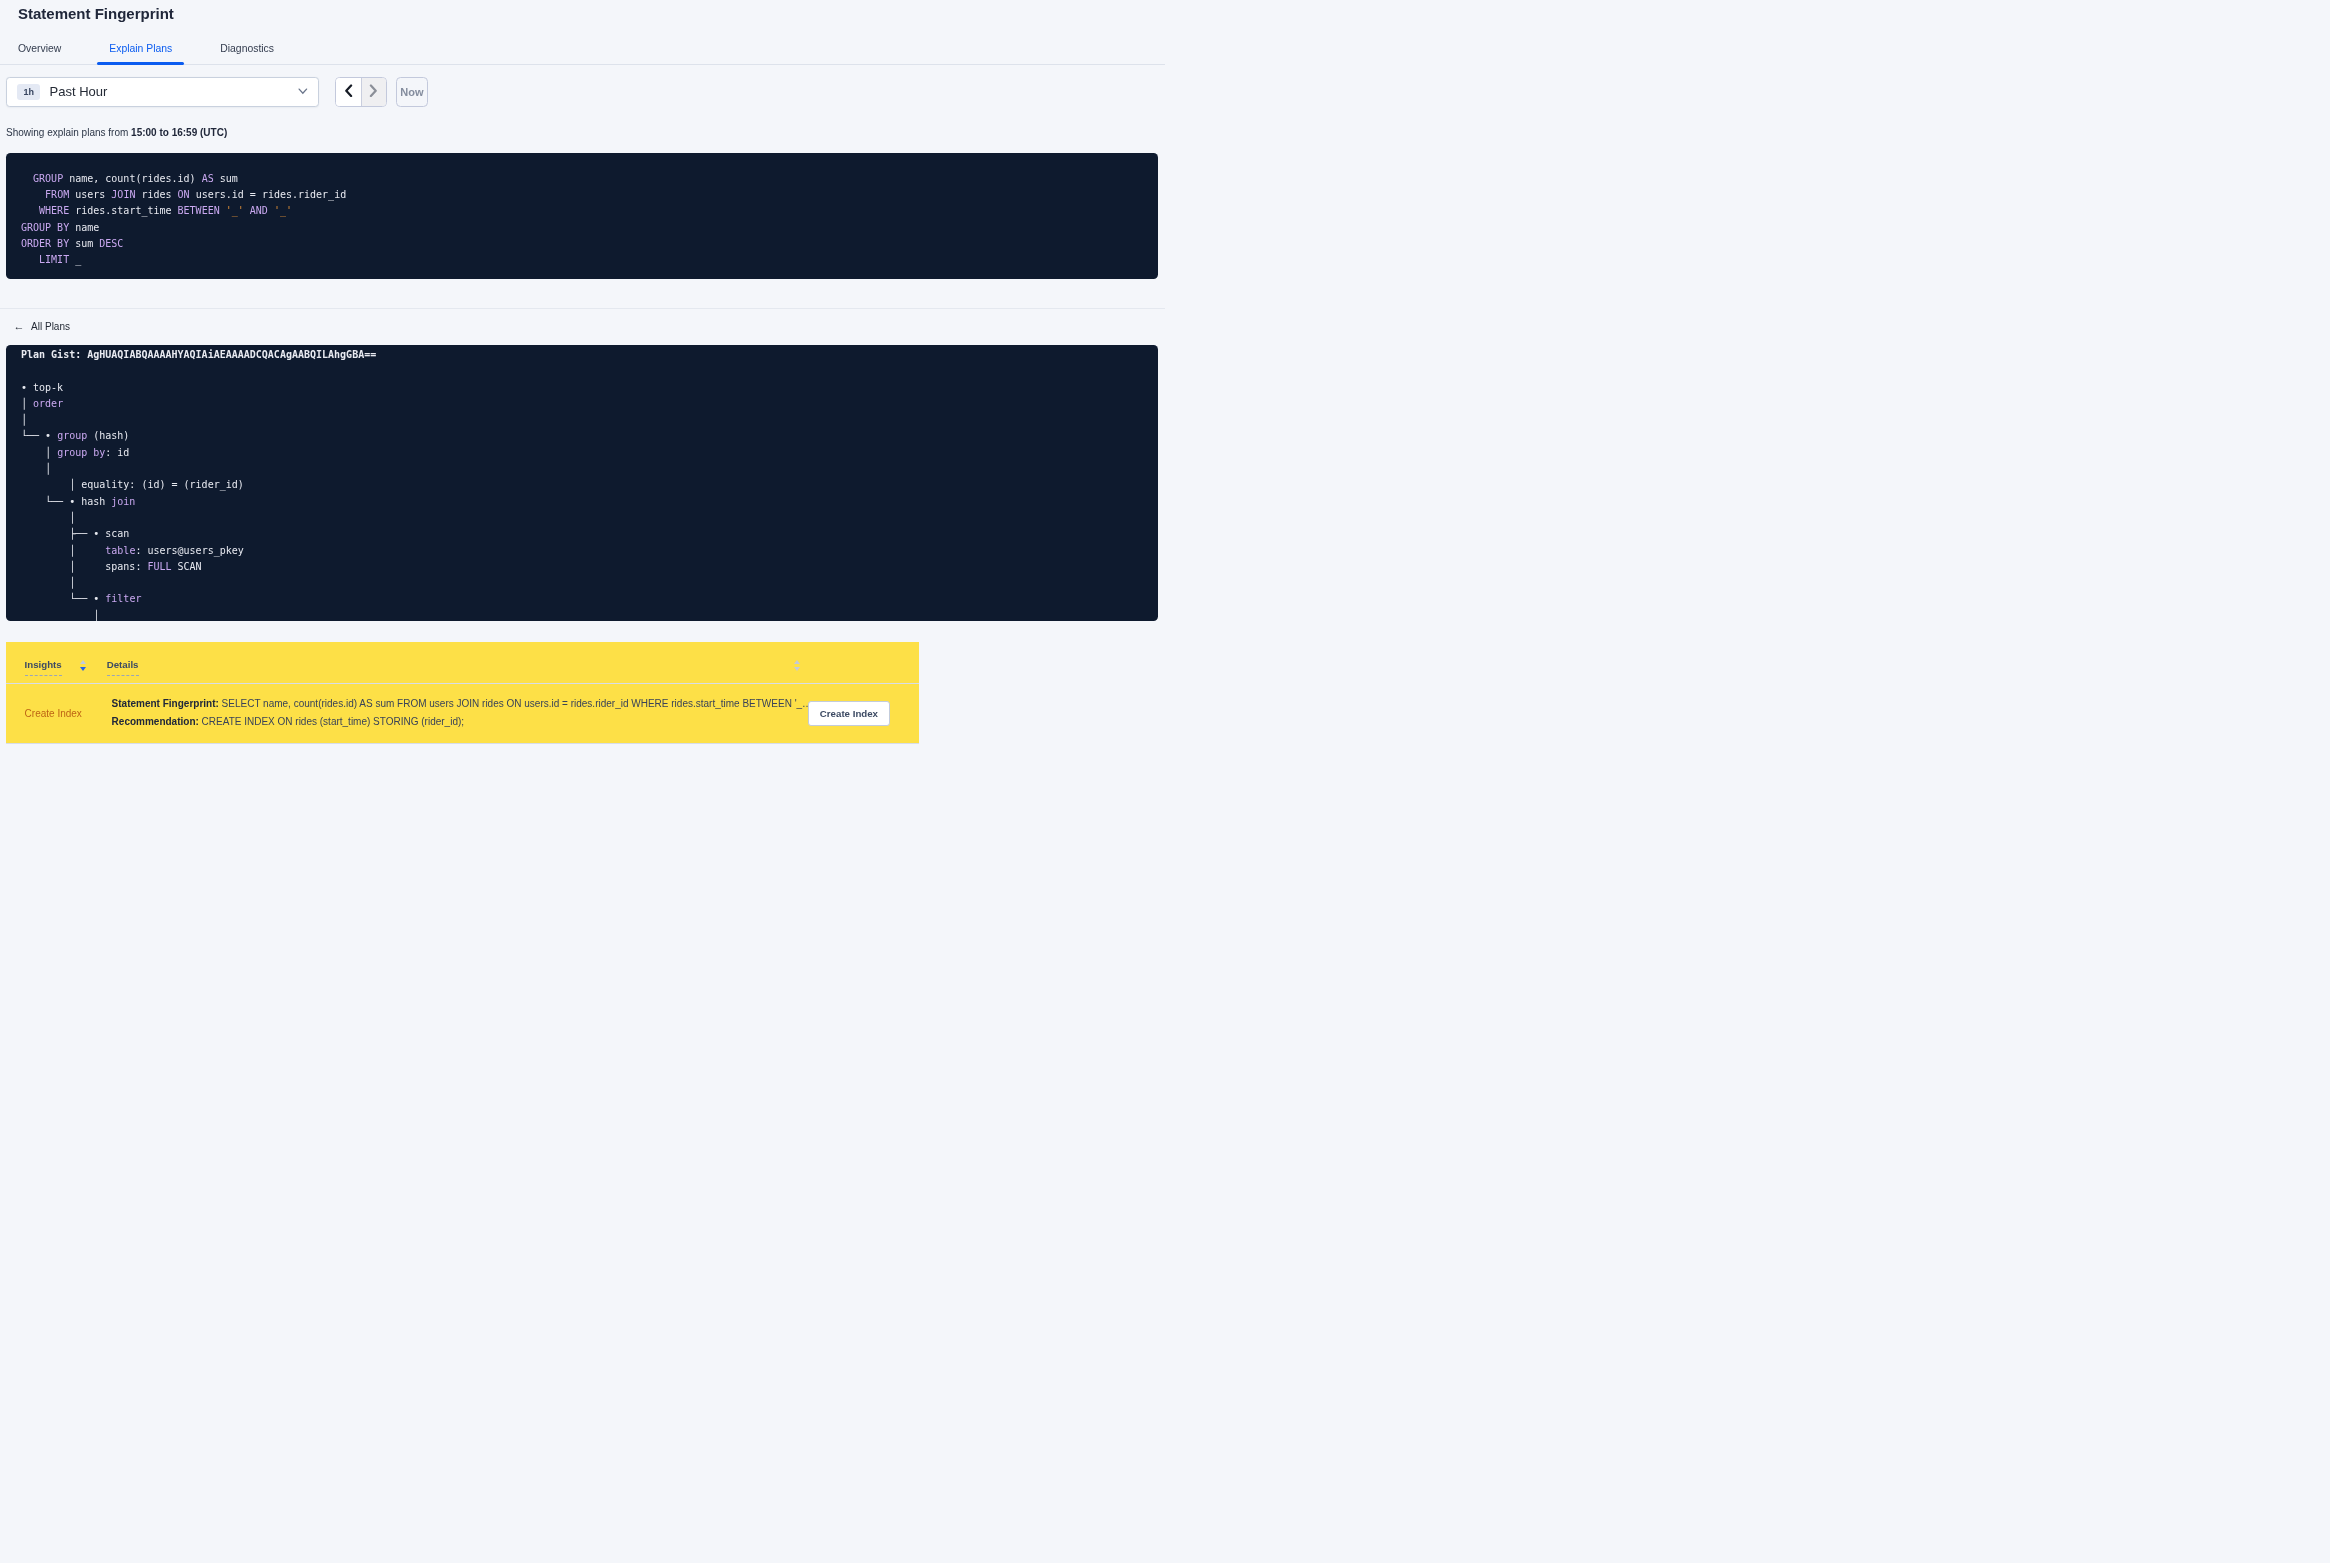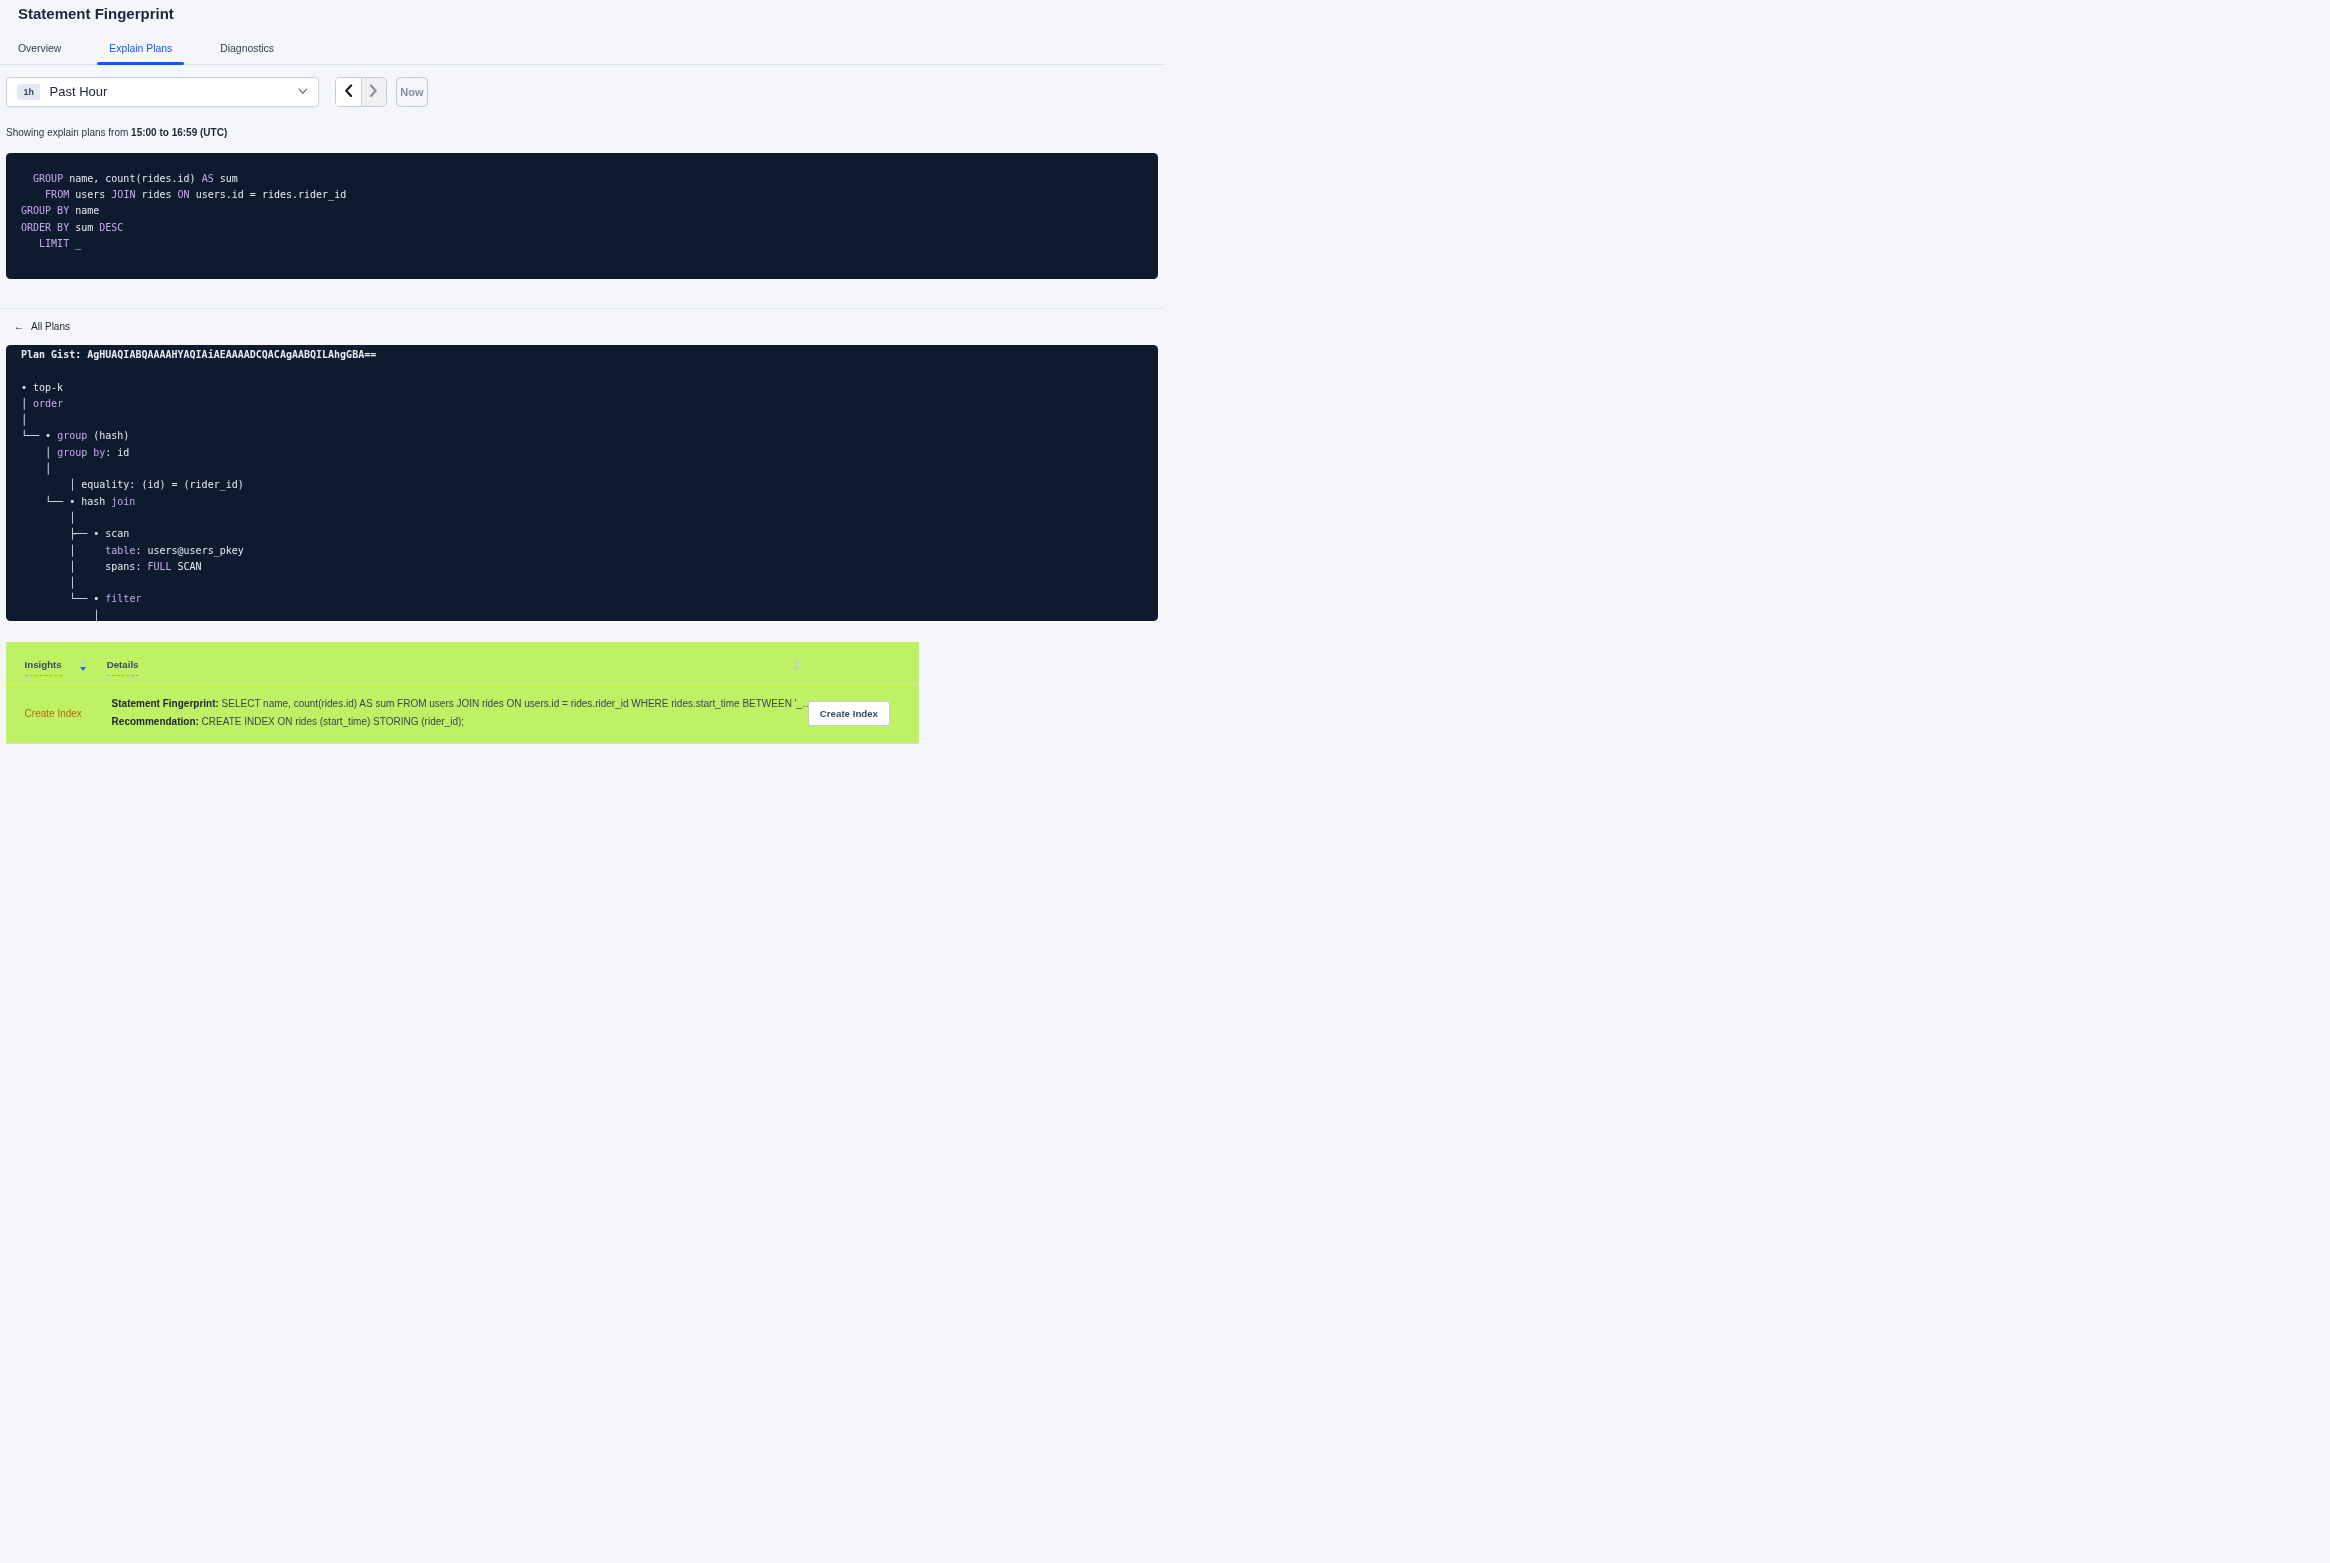--- a/index.html
+++ b/index.html
@@ -87,21 +87,21 @@
   .back-link {
     display:flex; align-items:center; gap:6.7px;
     margin:12.6px 0 0 13.4px; font-size:10px; color:#242a35;
     cursor:pointer; width:max-content;
   }
   .back-arrow { font-size:11px; line-height:1; color:#242a35; }
   .gist-box { margin-top:12.6px; }
   
   .card {
     margin:21px 0 0 6px; width:913px;
-    background:#bef264; padding-top:17px;
+    background:#fde047; padding-top:17px;
   }
   .thead {
     display:flex; align-items:flex-start;
     padding:0 0 6.7px 18.6px;
     border-bottom:0.7px solid #d7dde8;
   }
   .th-label {
     font-size:9.7px; font-weight:bold; color:#3c4a63;
     border-bottom:1.1px dashed #9aa5b8; padding-bottom:5.2px;
     cursor:pointer;
@@ -169,20 +169,21 @@
   <button class="now-btn">Now</button>
 </div>
 
 <div class="showing">
   <span>Showing explain plans from </span><b>15:00 to 16:59 (UTC)</b>
 </div>
 
 <div class="code-box sql-box">
     <div class="code-line"><span class="tok-pl">  </span><span class="tok-kw">GROUP</span><span class="tok-pl"> name, count(rides.id) </span><span class="tok-kw">AS</span><span class="tok-pl"> sum</span></div>
     <div class="code-line"><span class="tok-pl">    </span><span class="tok-kw">FROM</span><span class="tok-pl"> users </span><span class="tok-kw">JOIN</span><span class="tok-pl"> rides </span><span class="tok-kw">ON</span><span class="tok-pl"> users.id = rides.rider_id</span></div>
+    <div class="code-line"><span class="tok-pl">   </span><span class="tok-kw">WHERE</span><span class="tok-pl"> rides.start_time </span><span class="tok-kw">BETWEEN</span><span class="tok-pl"> </span><span class="tok-str">'_'</span><span class="tok-pl"> </span><span class="tok-kw">AND</span><span class="tok-pl"> </span><span class="tok-str">'_'</span></div>
     <div class="code-line"><span class="tok-kw">GROUP BY</span><span class="tok-pl"> name</span></div>
     <div class="code-line"><span class="tok-kw">ORDER BY</span><span class="tok-pl"> sum </span><span class="tok-kw">DESC</span></div>
     <div class="code-line"><span class="tok-pl">   </span><span class="tok-kw">LIMIT</span><span class="tok-pl"> _</span></div>
   </div>
 
 <div class="section-divider"></div>
 
 <div class="back-link">
   <span class="back-arrow">←</span>
   <span>All Plans</span>

